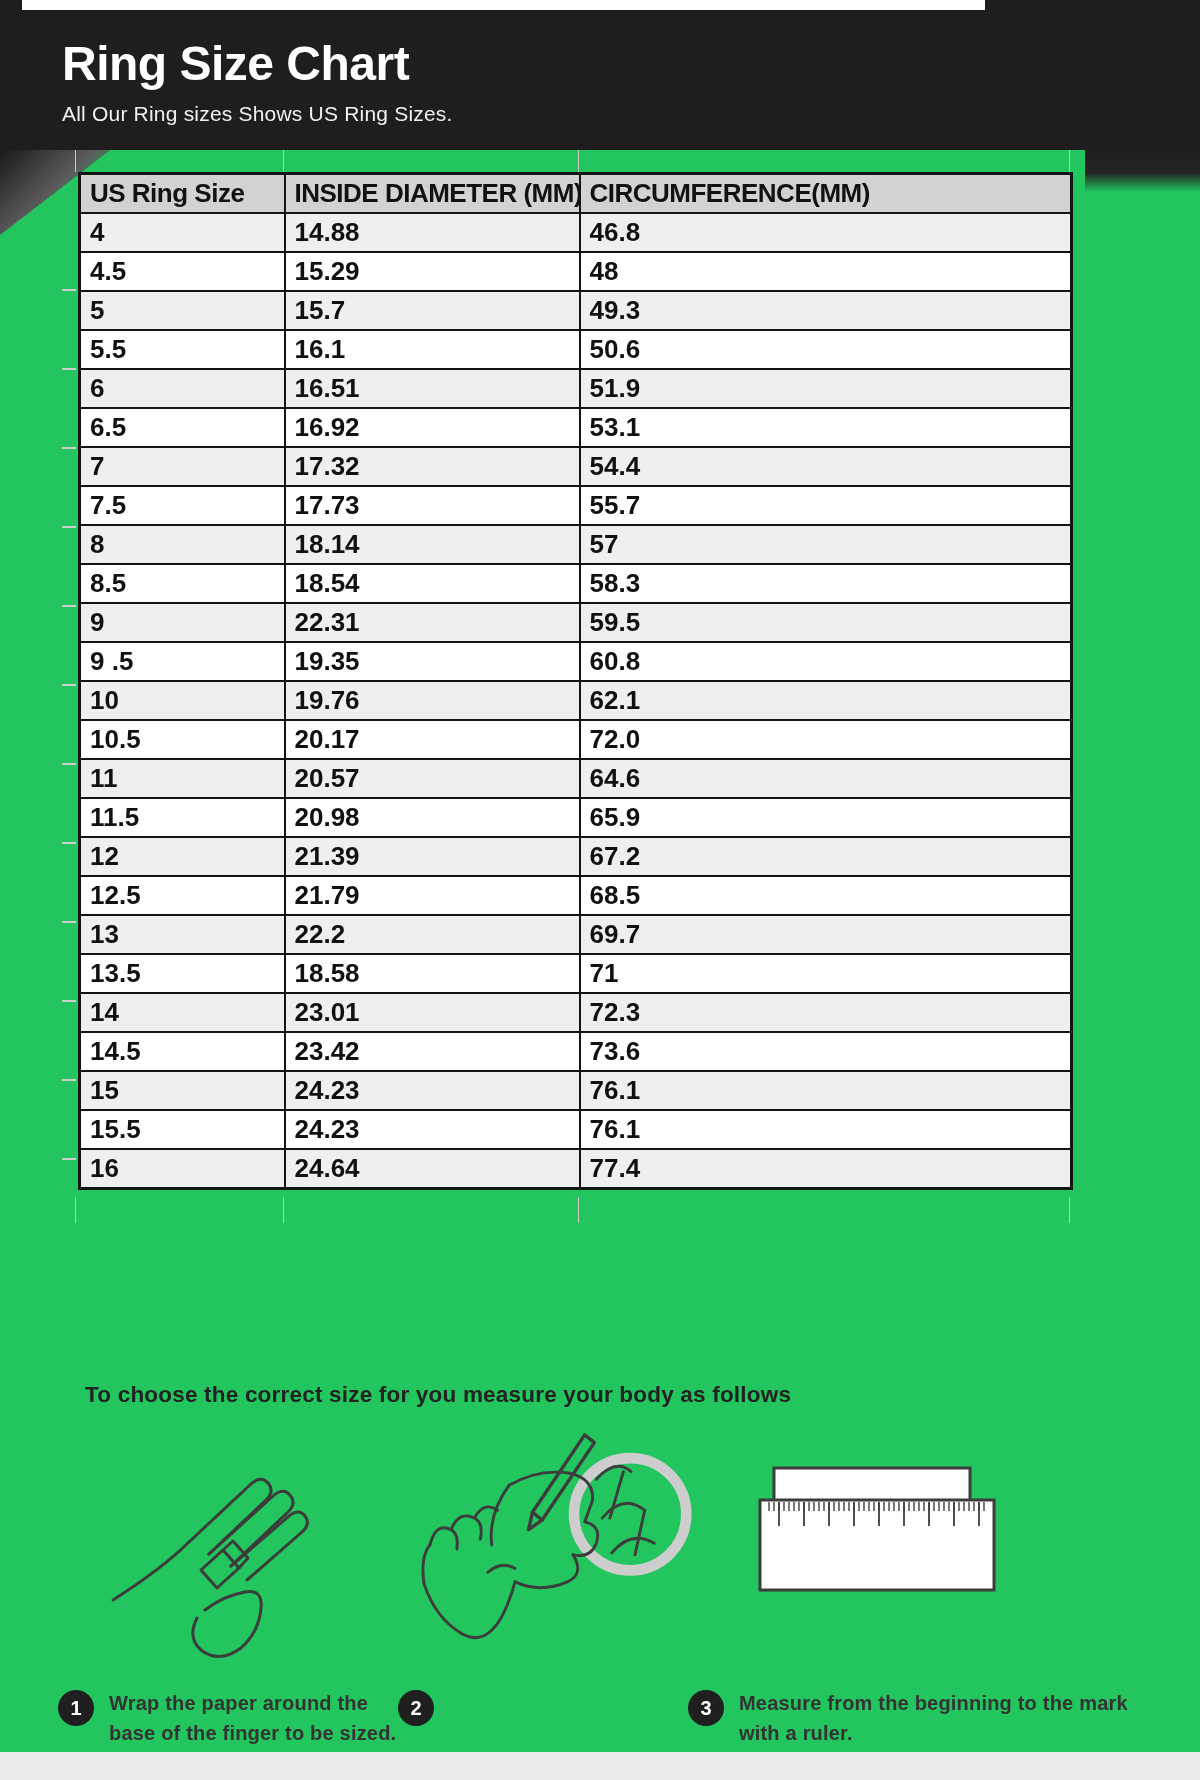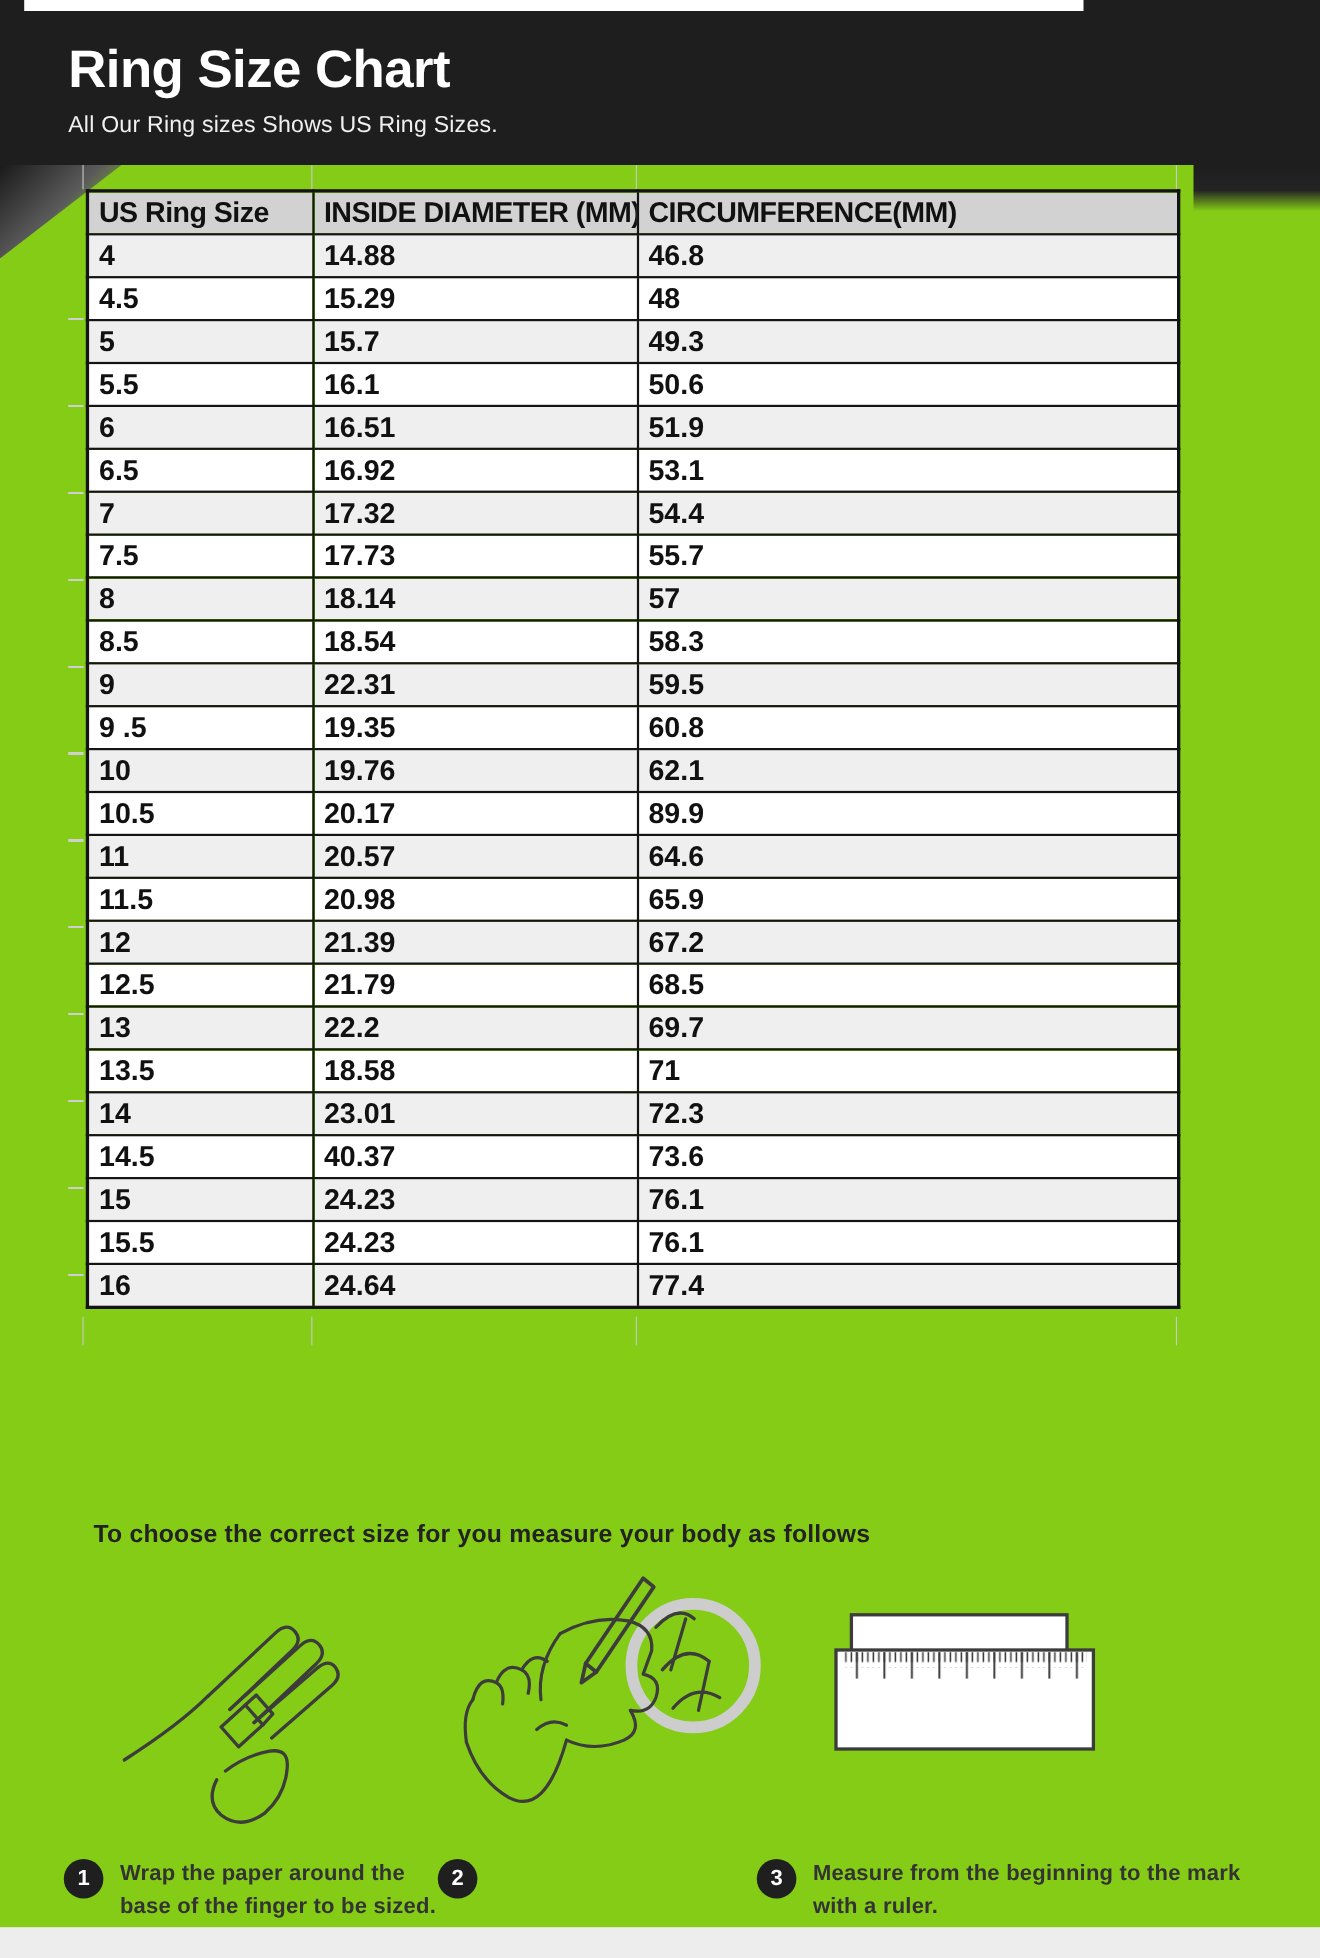--- a/index.html
+++ b/index.html
@@ -1,19 +1,19 @@
 <!DOCTYPE html>
 <html><head>
 <meta charset="utf-8">
 <style>
   html,body{margin:0;padding:0;background:#e9e9e9;}
   .page{
     position:relative;
     width:1200px;height:1780px;
-    background:#84cc16;
+    background:#22c55e;
     overflow:hidden;
     font-family:"Liberation Sans", sans-serif;
   }
 
   
   .banner{position:absolute;left:0;top:0;width:100%;height:150px;background:#1e1e1e;}
   .banner-notch{position:absolute;left:22px;top:0;width:963px;height:10px;background:#ffffff;}
   .banner-title{
     position:absolute;left:62px;top:36px;
     color:#ffffff;font-size:48px;font-weight:bold;letter-spacing:-0.5px;
@@ -181,21 +181,21 @@
           <td>60.8</td>
         </tr>
         <tr>
           <td>10</td>
           <td>19.76</td>
           <td>62.1</td>
         </tr>
         <tr>
           <td>10.5</td>
           <td>20.17</td>
-          <td>89.9</td>
+          <td>72.0</td>
         </tr>
         <tr>
           <td>11</td>
           <td>20.57</td>
           <td>64.6</td>
         </tr>
         <tr>
           <td>11.5</td>
           <td>20.98</td>
           <td>65.9</td>
@@ -220,21 +220,21 @@
           <td>18.58</td>
           <td>71</td>
         </tr>
         <tr>
           <td>14</td>
           <td>23.01</td>
           <td>72.3</td>
         </tr>
         <tr>
           <td>14.5</td>
-          <td>40.37</td>
+          <td>23.42</td>
           <td>73.6</td>
         </tr>
         <tr>
           <td>15</td>
           <td>24.23</td>
           <td>76.1</td>
         </tr>
         <tr>
           <td>15.5</td>
           <td>24.23</td>

